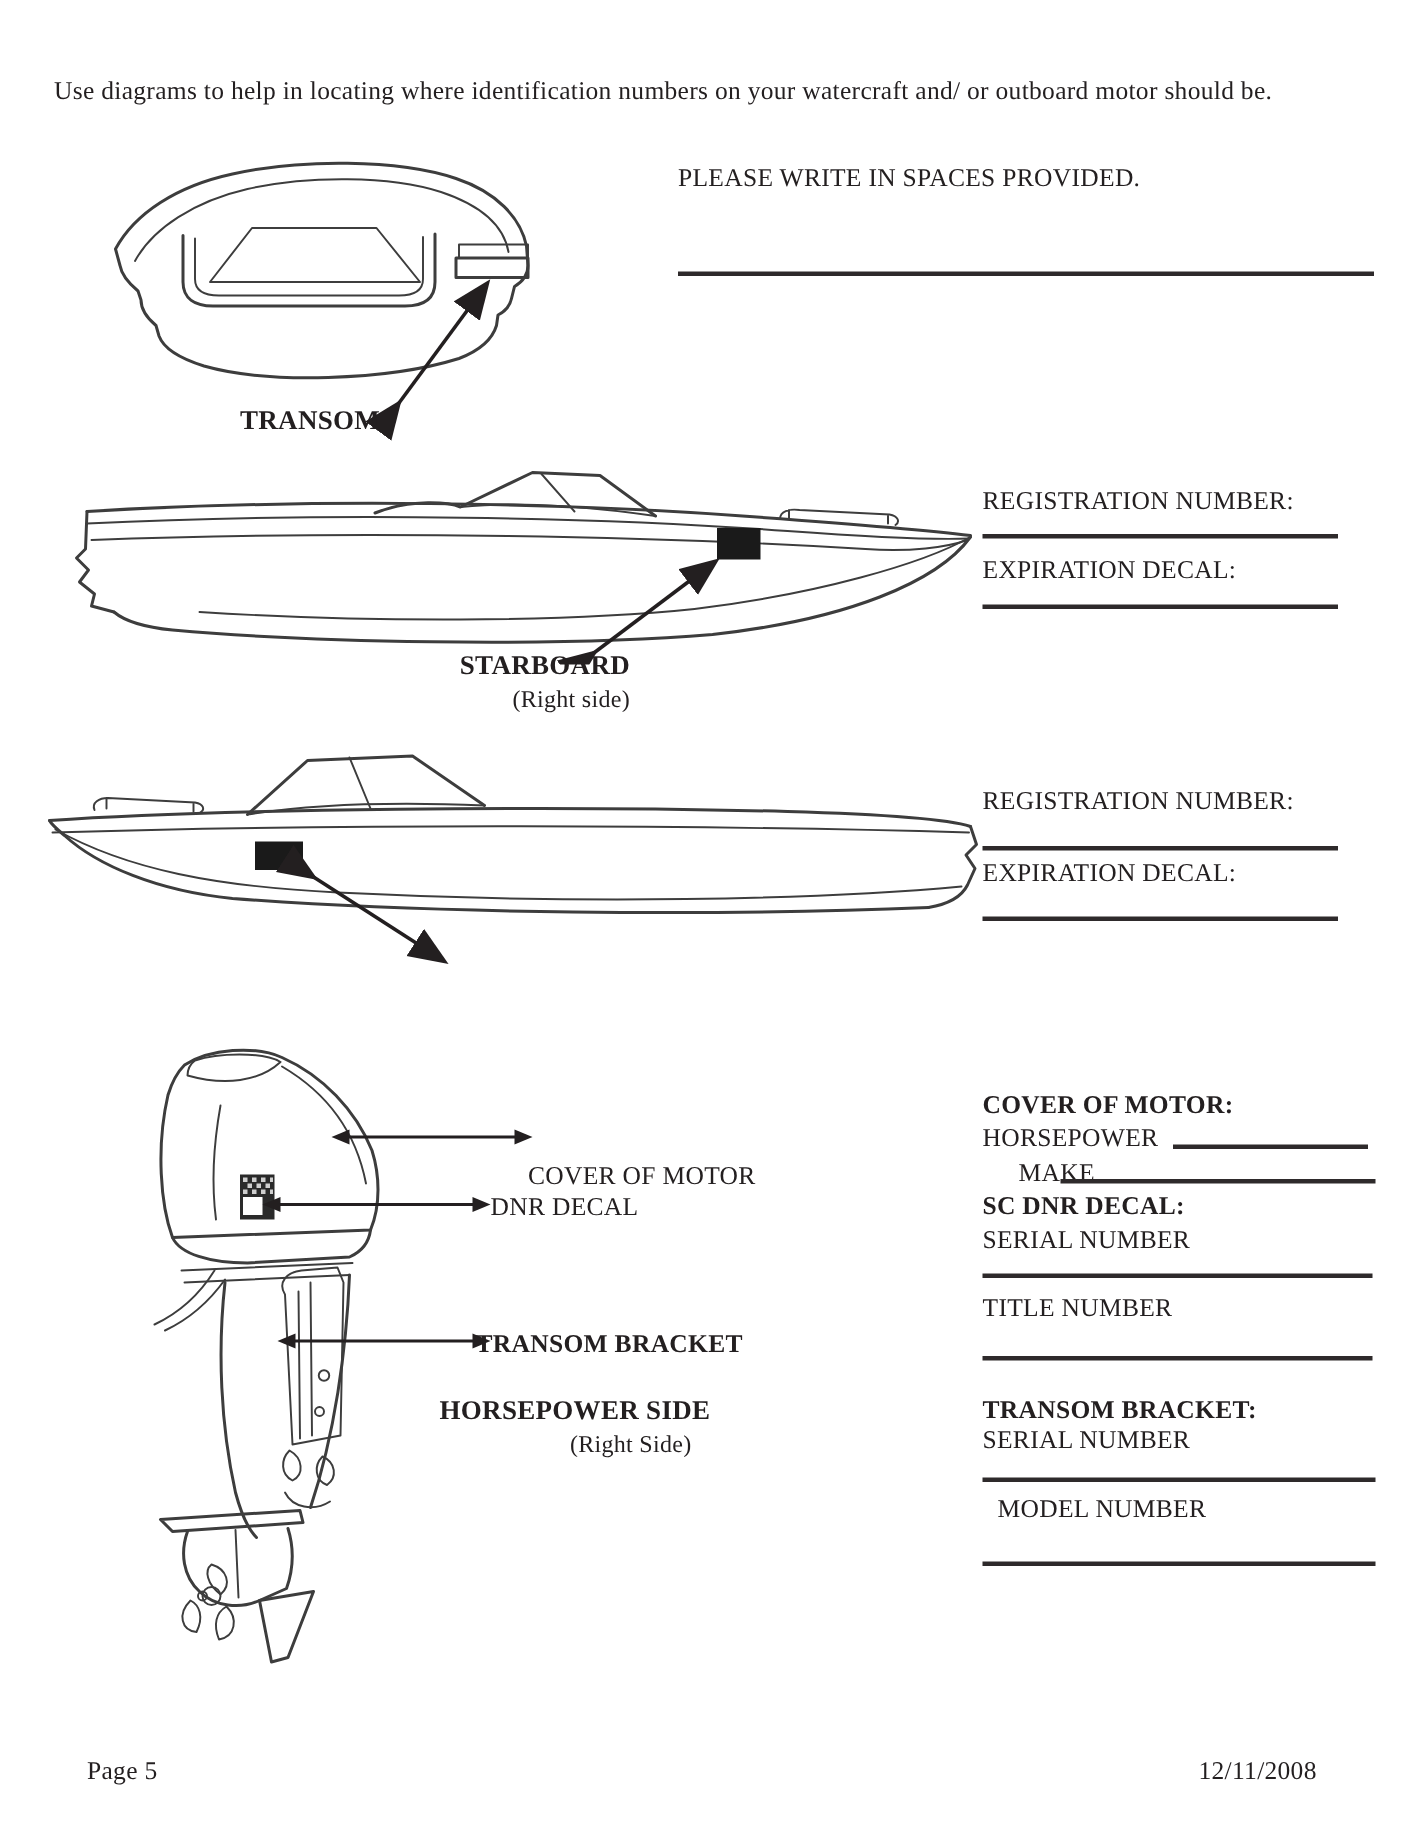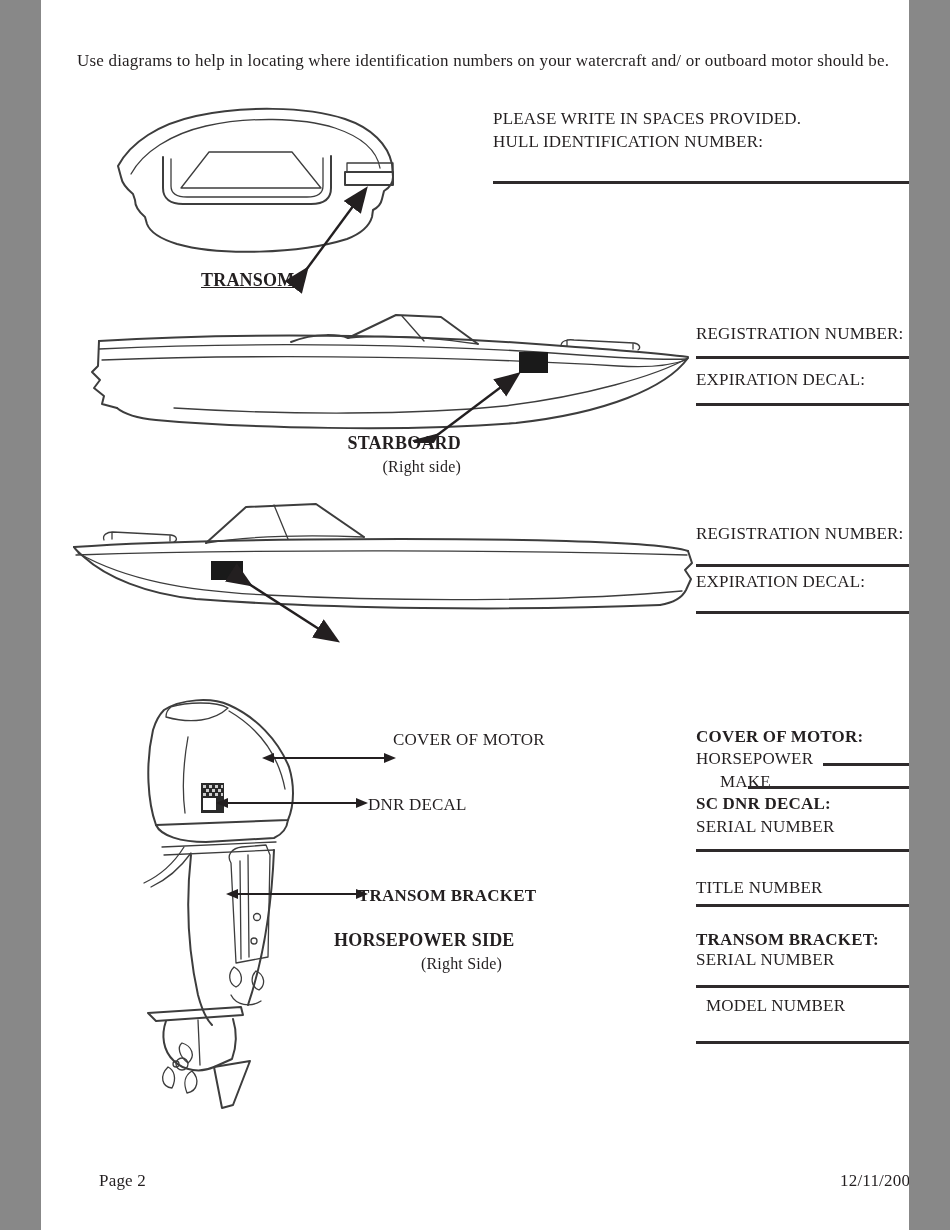--- a/index.html
+++ b/index.html
@@ -1,17 +1,17 @@
 <!DOCTYPE html>
 <html><head>
 <meta charset="utf-8">
 <style>
   html,body{margin:0;padding:0;background:#888;}
   .page{
-    position:relative;width:868px;height:1230px;background:#ffffff;
+    position:relative;width:950px;height:1230px;background:#ffffff;
     font-family:"Liberation Serif","DejaVu Serif",serif;color:#231f20;
     overflow:hidden;margin:0 auto;
   }
   .abs{position:absolute;}
   .txt{font-size:17px;line-height:1.32;letter-spacing:0.2px;white-space:nowrap;}
   .bold{font-weight:bold;}
   .big{font-size:18px;}
   .sub{font-size:16px;}
   .rule{position:absolute;background:#2e2a2b;height:3px;}
   .rule.thin{height:2.5px;}
@@ -41,24 +41,23 @@
       <path d="M17,66 C30,42 58,24 95,16 C140,6 205,6 244,19 C271,28 287,45 291,64 L292,77 C292,84 288,88 283,91 L281,99 C280,104 276,108 272,110 L271,117 C268,127 259,134 246,139 C198,154 118,156 76,144 C60,139 49,132 46,124 L44,117 C38,112 34,106 34,100 L32,94 C26,89 21,83 20,77 Z"></path>
       <path class="fine" d="M30,74 C42,52 70,34 105,26 C145,17 200,17 234,28 C261,37 276,51 279,68"></path>
       <path d="M62,57 L62,88 C62,99 70,104 82,104 L210,104 C223,104 230,99 230,88 L230,56"></path>
       <path class="fine" d="M70,59 L70,86 C70,94 76,97 86,97 L206,97 C216,97 222,94 222,86 L222,58"></path>
       <path class="fine" d="M108,52 L191,52 L220,88 L80,88 Z"></path>
       <rect class="fine" x="246" y="63" width="46" height="9"></rect>
       <rect x="244" y="72" width="48" height="13"></rect>
     </g>
     <line x1="205" y1="170" x2="264" y2="90" stroke="#231f20" stroke-width="2.4" marker-start="url(#mT)" marker-end="url(#mT)"></line>
   </svg>
-  <div class="abs txt bold big" style="left:160px;top:269px;text-decoration:underline;">TRANSOM</div>
+  <div class="abs txt bold big" style="left:160px;top:269px;">TRANSOM</div>
 
   <div class="abs txt" style="left:452px;top:108px;">PLEASE WRITE IN SPACES PROVIDED.</div>
-  <div class="abs txt" style="left:452px;top:131px;">HULL IDENTIFICATION NUMBER:</div>
   <div class="rule" style="left:452px;top:181px;width:464px;"></div>
 
   <svg class="abs" style="left:45px;top:308px;" width="610" height="135" viewBox="0 0 610 135">
     <defs>
       <marker id="mS" orient="auto" markerWidth="12" markerHeight="10" refX="9" refY="4.5">
         <path d="M0,0 L11,4.5 L0,9 Z" fill="#231f20"></path>
       </marker>
     </defs>
     <g class="lineart" stroke-width="1.8">
       <path d="M13,33 C160,24 330,27 450,36 C520,41 570,45 602,49"></path>
@@ -173,41 +172,41 @@
   </div>
   <div class="harrow" style="left:186px;top:802px;width:130px;">
     <span class="hd left"></span>
     <span class="hd right"></span>
   </div>
   <div class="harrow" style="left:196px;top:893px;width:120px;">
     <span class="hd left"></span>
     <span class="hd right"></span>
   </div>
 
-  <div class="abs txt" style="left:352px;top:729px;font-family:Liberation Serif, serif;">COVER OF MOTOR</div>
+  <div class="abs txt" style="left:352px;top:773px;font-family:Liberation Serif, serif;">COVER OF MOTOR</div>
   <div class="abs txt" style="left:327px;top:794px;">DNR DECAL</div>
   <div class="abs txt" style="left:317px;top:885px;font-weight:bold;">TRANSOM BRACKET</div>
 
   <div class="abs centered" style="left:293px;top:929px;width:168px;">
     <div class="txt bold big">HORSEPOWER SIDE</div>
     <div class="txt sub">(Right Side)</div>
   </div>
 
   <div class="abs txt bold" style="left:655px;top:726px;">COVER OF MOTOR:</div>
   <div class="abs txt" style="left:655px;top:748px;">HORSEPOWER</div>
   <div class="rule thin" style="left:782px;top:763px;width:130px;"></div>
   <div class="abs txt" style="left:655px;top:771px;margin-left:24px;">MAKE</div>
   <div class="rule thin" style="left:707px;top:786px;width:210px;"></div>
   <div class="abs txt bold" style="left:655px;top:793px;">SC DNR DECAL:</div>
   <div class="abs txt" style="left:655px;top:816px;">SERIAL NUMBER</div>
   <div class="rule thin" style="left:655px;top:849px;width:260px;"></div>
-  <div class="abs txt" style="left:655px;top:861px;margin-top:16px;">TITLE NUMBER</div>
+  <div class="abs txt" style="left:655px;top:861px;">TITLE NUMBER</div>
   <div class="rule thin" style="left:655px;top:904px;width:260px;"></div>
   <div class="abs txt bold" style="left:655px;top:929px;">TRANSOM BRACKET:</div>
   <div class="abs txt" style="left:655px;top:949px;">SERIAL NUMBER</div>
   <div class="rule thin" style="left:655px;top:985px;width:262px;"></div>
   <div class="abs txt" style="left:655px;top:995px;margin-left:10px;">MODEL NUMBER</div>
   <div class="rule thin" style="left:655px;top:1041px;width:262px;"></div>
 
-  <div class="abs txt" style="left:58px;top:1170px;">Page 2</div>
+  <div class="abs txt" style="left:58px;top:1170px;">Page 5</div>
   <div class="abs txt" style="left:799px;top:1170px;">12/11/2008</div>
 
 </div>
 
 </body></html>

